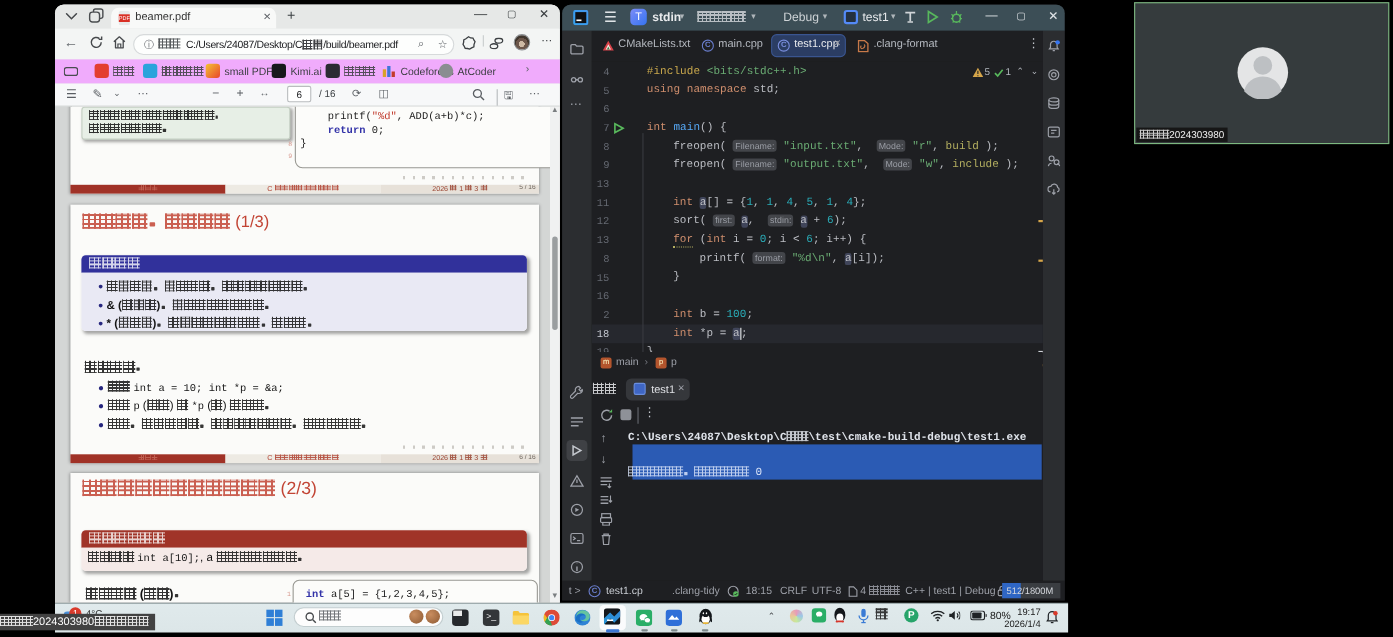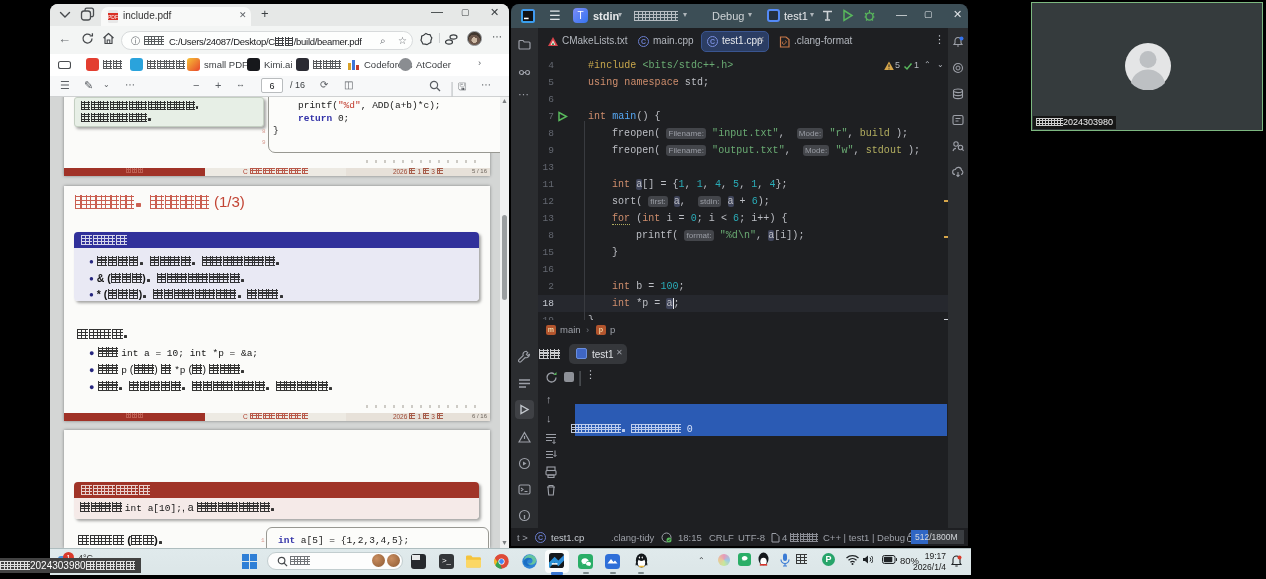--- a/index.html
+++ b/index.html
@@ -8,21 +8,21 @@
 
 .cj{display:inline-block;width:.94em;height:.92em;margin:0 .03em;vertical-align:-.11em;background:repeating-linear-gradient(0deg,currentColor 0 .1em,transparent .1em .26em),repeating-linear-gradient(90deg,currentColor 0 .1em,transparent .1em .36em);opacity:.85}
 .cp{display:inline-block;width:.28em;height:.28em;margin:0 .62em 0 .1em;background:currentColor;border-radius:.05em;opacity:.85}
 
 
 #browser{position:absolute;left:50px;top:4px;width:459px;height:544px;background:#e6e8e7;border-radius:8px 8px 0 0;overflow:hidden}
 #tabstrip{position:absolute;left:0;top:0;width:459px;height:22px;background:#e6e8e7}
 #tab{position:absolute;left:51px;top:3px;width:150px;height:19px;background:#f8f9f8;border-radius:7px 7px 0 0;font-size:10px;color:#333}
 #toolbar{position:absolute;left:0;top:22px;width:459px;height:28px;background:#f3f5f4}
 #urlpill{position:absolute;left:71px;top:5px;width:292px;height:19px;background:#fdfefd;border:1px solid #d7dadb;border-radius:10px;font-size:10px;color:#222}
-#bookbar{position:absolute;left:0;top:50px;width:530px;height:22px;background:#ffffff;font-size:9.5px;color:#3a3d40}
+#bookbar{position:absolute;left:0;top:50px;width:530px;height:22px;background:#f0abfc;font-size:9.5px;color:#3a3d40}
 #pdfbar{position:absolute;left:0;top:72px;width:459px;height:21px;background:#f7f8f9;border-bottom:1px solid #cfd1d2;color:#5a5e63}
 #pdfcontent{position:absolute;left:0;top:93px;width:450px;height:451px;background:#d4d6d5;overflow:hidden}
 #pdfscroll{position:absolute;right:0;top:93px;width:9px;height:451px;background:#f0f1f1}
 .page{position:absolute;left:14px;width:426px;background:#fbfbf9;box-shadow:0 0 3px rgba(0,0,0,.4)}
 .bkico{display:inline-block;width:13px;height:13px;border-radius:3px;vertical-align:-3px;margin-right:4px}
 .pico{position:absolute;color:#5a5e63}
 .footseg{position:absolute;font-size:7px;overflow:hidden;white-space:nowrap}
 .navdots{position:absolute;height:3px;opacity:.55;background:repeating-linear-gradient(90deg,#a8a49c 0 2px,transparent 2px 9px)}
 
 
@@ -62,21 +62,21 @@
     <svg class="abs" style="left:30px;top:3px" width="15" height="15" viewBox="0 0 15 15">
         <rect x="1.5" y="4" width="9" height="9" rx="2.5" fill="none" stroke="#4a4d50" stroke-width="1.3"></rect>
         <path d="M5 4V3a1.8 1.8 0 0 1 1.8-1.8h4.9A1.8 1.8 0 0 1 13.5 3v4.9a1.8 1.8 0 0 1-1.8 1.8h-1.2" fill="none" stroke="#4a4d50" stroke-width="1.3"></path>
       </svg>
     <div id="tab">
       <svg class="abs" style="left:6px;top:3px" width="12" height="13" viewBox="0 0 12 13">
           <rect x="1" y="0" width="10" height="13" rx="1.5" fill="#e8e8e8"></rect>
           <rect x="1" y="3" width="10" height="7" fill="#d93025"></rect>
           <text x="6" y="8.6" font-size="5" fill="#fff" text-anchor="middle" font-family="Liberation Sans">PDF</text>
         </svg>
-      <span class="abs" style="left:22px;top:3px">include.pdf</span>
+      <span class="abs" style="left:22px;top:3px">beamer.pdf</span>
       <span class="abs" style="left:138px;top:3px;color:#5f6368;font-size:9px">✕</span>
     </div>
     <span class="abs" style="left:211px;top:2px;color:#3c4043;font-size:13px;font-weight:400">+</span>
     <span class="abs" style="left:381px;top:1px;color:#3c4043;font-size:12px">—</span>
     <span class="abs" style="left:411px;top:3px;color:#3c4043;font-size:9px">▢</span>
     <span class="abs" style="left:440px;top:2px;color:#3c4043;font-size:11px">✕</span>
   </div>
   <div id="toolbar">
     <span class="abs" style="left:8px;top:5px;color:#6a6e72;font-size:13px">←</span>
     <svg class="abs" style="left:31px;top:6px" width="13" height="13" viewBox="0 0 13 13">
@@ -173,20 +173,21 @@
     <div class="abs" style="left:27px;top:231px;font-size:11.5px;color:#111;font-weight:bold"><span class="cj"></span><span class="cj"></span><span class="cj"></span><span class="cj"></span><span class="cp"></span></div>
     <div class="abs" style="left:39px;top:249px;font-size:10.5px;color:#141414"><span style="color:#26267e;font-size:9px">●</span>&nbsp;<span class="cj"></span><span class="cj"></span> <span class="mono" style="font-size:9.5px">int a = 10; int *p = &amp;a;</span></div>
     <div class="abs" style="left:39px;top:266px;font-size:10.5px;color:#141414"><span style="color:#26267e;font-size:9px">●</span>&nbsp;<span class="cj"></span><span class="cj"></span> <span class="mono" style="font-size:9.5px">p</span> (<span class="cj"></span><span class="cj"></span>) <span class="cj"></span> <span class="mono" style="font-size:9.5px">*p</span> (<span class="cj"></span>) <span class="cj"></span><span class="cj"></span><span class="cj"></span><span class="cp"></span></div>
     <div class="abs" style="left:39px;top:283px;font-size:10.5px;color:#141414"><span style="color:#26267e;font-size:9px">●</span>&nbsp;<span class="cj"></span><span class="cj"></span><span class="cp"></span><span class="cj"></span><span class="cj"></span><span class="cj"></span><span class="cj"></span><span class="cj"></span><span class="cp"></span><span class="cj"></span><span class="cj"></span><span class="cj"></span><span class="cj"></span><span class="cj"></span><span class="cj"></span><span class="cj"></span><span class="cp"></span><span class="cj"></span><span class="cj"></span><b><span class="cj"></span><span class="cj"></span><span class="cj"></span></b><span class="cp"></span></div>
     <div class="navdots" style="left:316px;top:308px;width:114px"></div>
     <div class="footseg" style="left:14px;top:315.5px;width:141px;height:8.5px;background:#a03227;color:#c4685a;font-size:6px;text-align:center"><span class="cj"></span><span class="cj"></span><span class="cj"></span></div>
     <div class="footseg" style="left:155px;top:315.5px;width:141px;height:8.5px;background:#edeae3;color:#b04030;text-align:center;font-size:6.5px">C <span class="cj"></span><span class="cj"></span><span class="cj"></span><span class="cj"></span><span class="cj"></span><span class="cj"></span><span class="cj"></span><span class="cj"></span><span class="cj"></span></div>
     <div class="footseg" style="left:296px;top:315.5px;width:144px;height:8.5px;background:#e7e1d9;color:#9c4633;text-align:center;font-size:6.5px">2026 <span class="cj"></span> 1 <span class="cj"></span> 3 <span class="cj"></span><span style="position:absolute;right:3px;color:#6d655c;font-size:6px">6 / 16</span></div>
 
     <div class="page" style="top:333px;height:118px"></div>
+    <div class="abs" style="left:25px;top:339px;font-size:16px;color:#c24434"><span class="cj"></span><span class="cj"></span><span class="cj"></span><span class="cj"></span><span class="cj"></span><span class="cj"></span><span class="cj"></span><span class="cj"></span><span class="cj"></span><span class="cj"></span><span class="cj"></span> (2/3)</div>
     <div class="abs" style="left:24px;top:385px;width:405px;height:37px;border-radius:4px;box-shadow:2px 2px 3px rgba(0,0,0,.35)">
       <div style="height:16px;background:#a03428;border-radius:4px 4px 0 0;color:#f5ecea;font-size:11.5px;line-height:16px;padding-left:7px"><span class="cj"></span><span class="cj"></span><span class="cj"></span><span class="cj"></span><span class="cj"></span><span class="cj"></span></div>
       <div style="height:21px;background:#f5eae8;border-radius:0 0 4px 4px;font-size:10.5px;color:#141414;padding:3px 0 0 6px"><span class="cj"></span><span class="cj"></span><span class="cj"></span><span class="cj"></span> <span class="mono" style="font-size:9.5px">int a[10];</span>, a <span class="cj"></span><span class="cj"></span><span class="cj"></span><span class="cj"></span><span class="cj"></span><span class="cj"></span><span class="cj"></span><span class="cp"></span></div>
     </div>
     <div class="abs" style="left:28px;top:437px;font-size:11.5px;color:#111;font-weight:bold"><span class="cj"></span><span class="cj"></span><span class="cj"></span><span class="cj"></span> (<span class="cj"></span><span class="cj"></span>)<span class="cp"></span></div>
     <div class="abs mono" style="left:216px;top:430px;width:223px;height:30px;background:#fcfcfa;border:1px solid #989892;border-radius:6px"></div>
     <div class="abs mono" style="left:211px;top:440px;font-size:6px;color:#d89a90">1</div>
     <div class="abs mono" style="left:228px;top:438px;font-size:9.5px;color:#1a1a1a"><span style="color:#3333a8;font-weight:bold">int</span> a[5] = {1,2,3,4,5};</div>
   </div>
   <div id="pdfscroll">
@@ -348,21 +349,21 @@
     <div class="ln" style="left:0px;top:239px;color:#c8ccd4">18</div>
     <div class="ln" style="left:0px;top:256px">19</div>
     <svg class="abs" style="left:19px;top:55px" width="11" height="11" viewBox="0 0 11 11">
         <path d="M2 1.5l7.5 4L2 9.5z" fill="none" stroke="#58b85c" stroke-width="1.5"></path>
       </svg>
 
     <div class="cl" style="left:50px;top:1px"><span class="macro">#include</span> <span class="str">&lt;bits/stdc++.h&gt;</span></div>
     <div class="cl" style="left:50px;top:18px"><span class="kw">using</span> <span class="kw">namespace</span> std;</div>
     <div class="cl" style="left:50px;top:52px"><span class="kw">int</span> <span class="fn">main</span>() {</div>
     <div class="cl" style="left:74px;top:69px">freopen( <span class="chip">Filename:</span> <span class="str">"input.txt"</span>,  <span class="chip">Mode:</span> <span class="str">"r"</span>, <span class="olv">build</span> );</div>
-    <div class="cl" style="left:74px;top:86px">freopen( <span class="chip">Filename:</span> <span class="str">"output.txt"</span>,  <span class="chip">Mode:</span> <span class="str">"w"</span>, <span class="olv">stdout</span> );</div>
+    <div class="cl" style="left:74px;top:86px">freopen( <span class="chip">Filename:</span> <span class="str">"output.txt"</span>,  <span class="chip">Mode:</span> <span class="str">"w"</span>, <span class="olv">include</span> );</div>
     <div class="cl" style="left:74px;top:120px"><span class="kw">int</span> <span class="hl">a</span>[] = {<span class="num">1</span>, <span class="num">1</span>, <span class="num">4</span>, <span class="num">5</span>, <span class="num">1</span>, <span class="num">4</span>};</div>
     <div class="cl" style="left:74px;top:137px">sort( <span class="chip">first:</span> <span class="hl">a</span>,  <span class="chip">stdin:</span> <span class="hl">a</span> + <span class="num">6</span>);</div>
     <div class="cl" style="left:74px;top:154px"><span class="kw" style="border-bottom:1px dotted #b3ae60">for</span> (<span class="kw">int</span> i = <span class="num">0</span>; i &lt; <span class="num">6</span>; i++) {</div>
     <div class="cl" style="left:98px;top:171px">printf( <span class="chip">format:</span> <span class="str">"%d\n"</span>, <span class="hl">a</span>[i]);</div>
     <div class="cl" style="left:74px;top:188px">}</div>
     <div class="cl" style="left:74px;top:222px"><span class="kw">int</span> b = <span class="num">100</span>;</div>
     <div class="cl" style="left:74px;top:239px"><span class="kw">int</span> *p = <span class="hl">a</span><span style="border-left:1px solid #e8eaed">;</span></div>
     <div class="cl" style="left:50px;top:256px">}</div>
 
     <div class="abs" style="left:346px;top:3px;width:64px;height:14px;font-size:9px;color:#b4b8bf;font-family:'Liberation Sans',sans-serif">
@@ -421,20 +422,21 @@
       </svg>
     <svg class="abs" style="left:7px;top:126px" width="12" height="12" viewBox="0 0 12 12">
         <rect x="2" y="1" width="8" height="3.5" fill="none" stroke="#9da0a8" stroke-width="1.1"></rect>
         <rect x="1" y="4.5" width="10" height="4.5" rx="1" fill="none" stroke="#9da0a8" stroke-width="1.1"></rect>
         <rect x="3" y="9" width="6" height="2.5" fill="none" stroke="#9da0a8" stroke-width="1.1"></rect>
       </svg>
     <svg class="abs" style="left:7px;top:144px" width="12" height="12" viewBox="0 0 12 12">
         <path d="M2 3h8M4 3V1.5h4V3M3 3l.7 8h4.6L9 3" fill="none" stroke="#9da0a8" stroke-width="1.1"></path>
       </svg>
 
+    <div class="abs mono" style="left:33px;top:52px;font-size:10px;font-weight:bold;color:#dfe3ea;white-space:pre">C:\Users\24087\Desktop\C<span class="cj"></span><span class="cj"></span>\test\cmake-build-debug\test1.exe</div>
     <div class="abs" style="left:37px;top:64px;width:372px;height:32px;background:#2b5bb4"></div>
     <div class="abs mono" style="left:33px;top:84px;font-size:10px;color:#d7e2f8"><span class="cj"></span><span class="cj"></span><span class="cj"></span><span class="cj"></span><span class="cj"></span><span class="cp"></span><span class="cj"></span><span class="cj"></span><span class="cj"></span><span class="cj"></span><span class="cj"></span> 0</div>
   </div>
 
   <div id="statusbar">
     <span class="abs" style="left:6px;top:4px">t &gt;</span>
     <span class="abs" style="left:24px;top:4px;width:11px;height:11px;border-radius:50%;border:1.3px solid #6a7ece;color:#6a7ece;font-size:7px;text-align:center;line-height:10px;font-weight:bold">C</span>
     <span class="abs" style="left:40px;top:4px;color:#c8ccd2">test1.cp</span>
     <span class="abs" style="left:100px;top:4px">.clang-tidy</span>
     <svg class="abs" style="left:150px;top:4px" width="11" height="11" viewBox="0 0 11 11">

